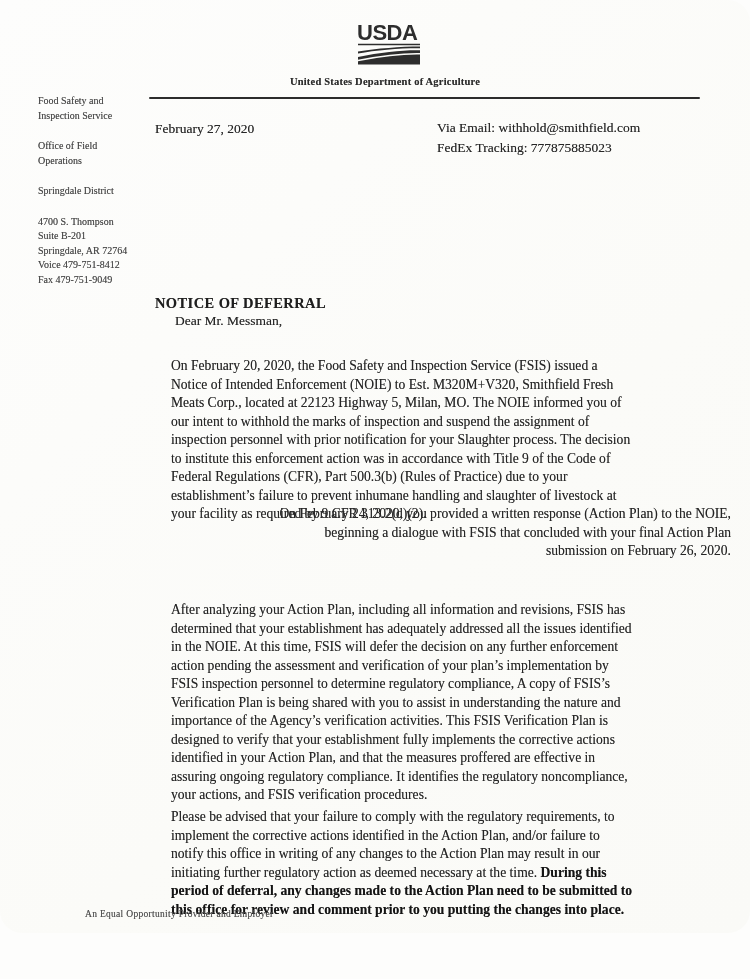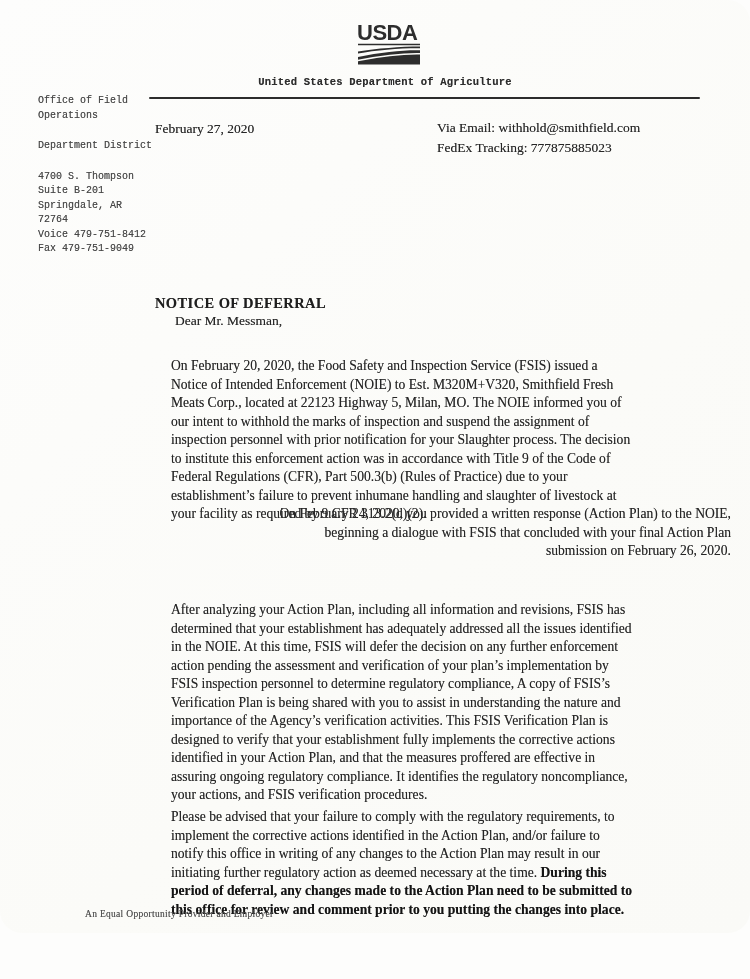--- a/index.html
+++ b/index.html
@@ -3,21 +3,21 @@
 <meta charset="utf-8">
 <style>
   html,body { margin:0; padding:0; background:#fdfdfc; }
   .page {
     position:relative; width:750px; height:933px; overflow:hidden;
     background:linear-gradient(135deg,#fdfdfc 0%, #fbfbf8 60%, #fafaf7 100%);
     font-family:"Liberation Serif", serif; color:#262626;border-radius:22px;
   }
   .abs { position:absolute; }
   .fuzz { text-shadow:0 0 0.5px rgba(60,60,60,.55); }
-  .sans { font-family:Liberation Mono, monospace; }
+  .sans { font-family:Liberation Serif, serif; }
 
   .logo { left:356px; top:20px; width:66px; height:47px; }
 
   .dept {
     left:150px; top:76px; width:470px; text-align:center;
     font-size:10.5px; font-weight:bold; letter-spacing:.2px; color:#2d2d2d;
   }
   .rule { left:149px; top:97px; width:551px; height:2px; background:#2c2c2c; border-radius:1px; }
 
   .sidebar { left:38px; top:94px; width:118px; font-size:10px; line-height:14.5px; color:#474747; }
@@ -53,23 +53,25 @@
       <path d="M2 31.5 C 20 28.5, 45 26.5, 64 26.5 L64 28.2 C 45 28, 20 30, 2 33.5 Z" fill="#2d2d2d"></path>
       <path d="M2 37 C 25 32, 48 29.8, 64 30.2 L64 44.5 L2 44.5 Z" fill="#2d2d2d"></path>
       <path d="M2 40.5 C 25 36, 48 33.5, 64 33.8" stroke="#fbfbf8" stroke-width="1.4" fill="none"></path>
     </svg>
   </div>
 
   <div class="abs dept sans fuzz">United States Department of Agriculture</div>
   <div class="abs rule"></div>
 
   <aside class="abs sidebar sans fuzz">
+    <div class="sb-group">Food Safety and
+Inspection Service</div>
     <div class="sb-group">Office of Field
 Operations</div>
-    <div class="sb-group">Department District</div>
+    <div class="sb-group">Springdale District</div>
     <div class="sb-group">4700 S. Thompson
 Suite B-201
 Springdale, AR 72764
 Voice 479-751-8412
 Fax 479-751-9049</div>
   </aside>
 
   <div class="abs date fuzz">February 27, 2020</div>
   <div class="abs meta fuzz">
     <div>Via Email: withhold@smithfield.com</div>

